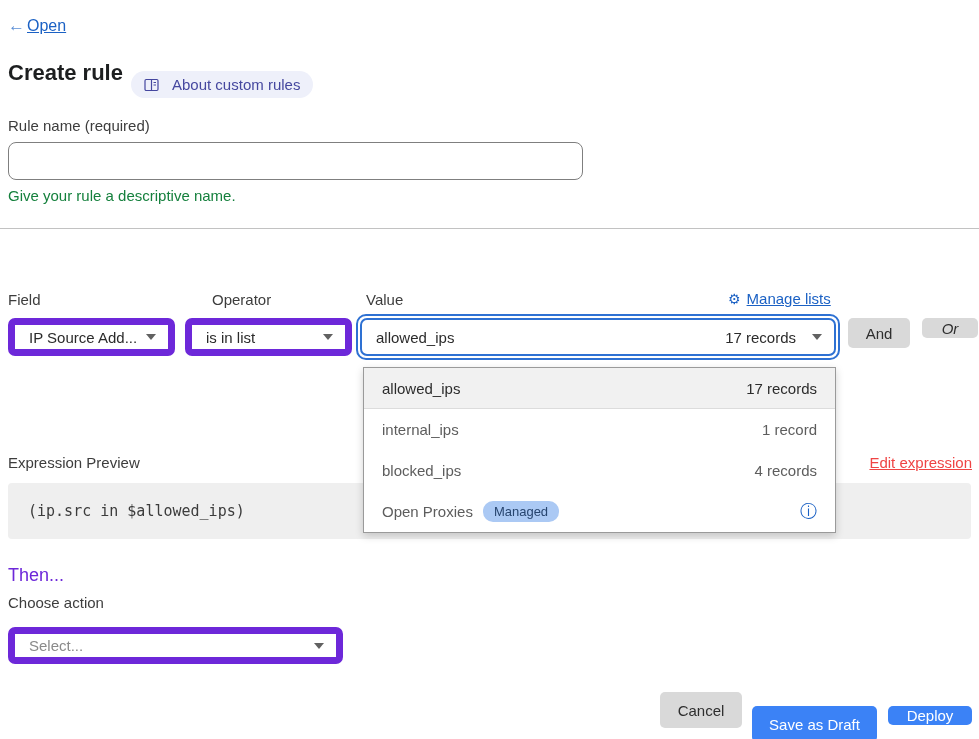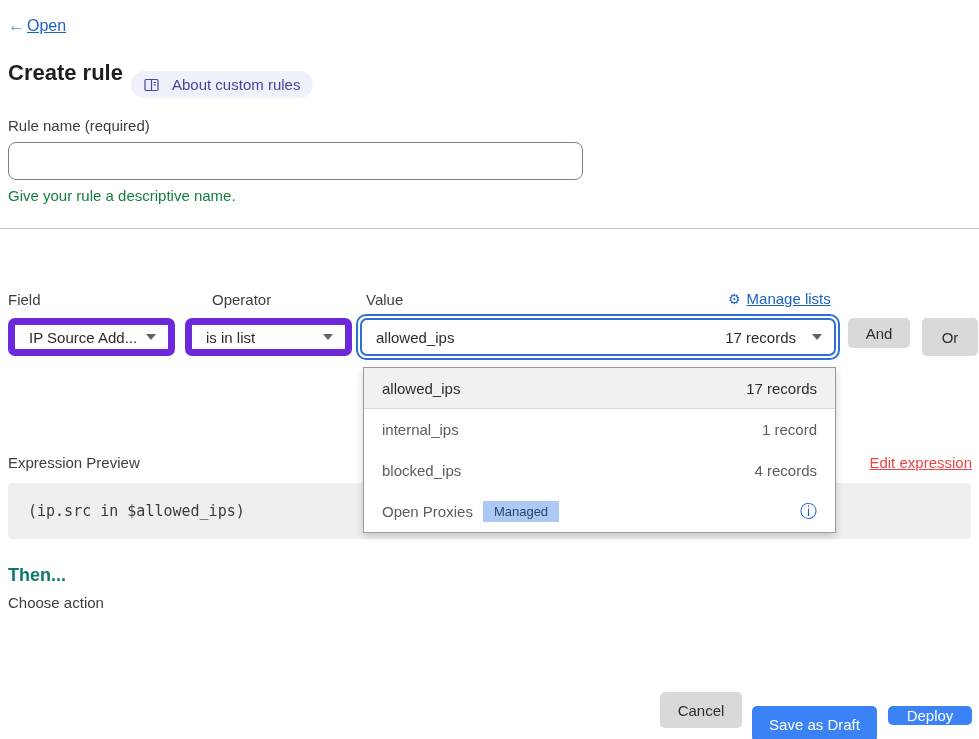--- a/index.html
+++ b/index.html
@@ -55,45 +55,45 @@
   }
   .value-select-inner .spacer { flex:1; }
   .value-select-inner .meta { margin-right:16px; }
   .btn {
     position:absolute; border:none; border-radius:5px; font-size:15px; cursor:pointer;
     font-family:"Liberation Sans", sans-serif; display:flex; align-items:center; justify-content:center;
   }
   .btn-gray { background:#d9d9d9; color:#2e2e2e; }
   .btn-blue { background:#3b82f6; color:#ffffff;margin-top:22px; }
   .and-btn { left:848px; top:318px; width:62px; height:30px; }
-  .or-btn  { left:922px; top:318px; width:56px; height:38px; }
+  .or-btn  { left:922px; top:318px; width:56px; height:20px;font-style:italic; }
   
   .dropdown-panel {
     position:absolute; left:363px; top:367px; width:473px; background:#fff;
     border:1px solid #9a9a9a; box-shadow:0 3px 8px rgba(0,0,0,0.18); z-index:10;
   }
   .dropdown-item {
     height:41px; display:flex; align-items:center; padding:0 18px; font-size:15px; color:#5d5d5d; cursor:pointer;
   }
   .dropdown-item .spacer { flex:1; }
   .dropdown-item.highlighted { background:#f1f1f1; color:#2c2c2c; border-bottom:1px solid #dcdcdc; }
   .managed-pill {
-    margin-left:10px; background:#abc9f4; color:#27456f; font-size:13px; padding:3px 11px; border-radius:0;
+    margin-left:10px; background:#abc9f4; color:#27456f; font-size:13px; padding:3px 11px; border-radius:10px;
   }
   .info-glyph { font-size:17px; color:#1b61c4; cursor:pointer; font-style:normal; }
   
   .expr-label { position:absolute; left:8px; top:454px; font-size:15px; color:#3d3d3d; }
   .edit-expr { position:absolute; right:7px; top:454px; font-size:15px; color:#ef4444; text-decoration:underline; cursor:pointer; }
   .code-block {
     position:absolute; left:8px; top:483px; width:963px; height:56px; background:#efefef; border-radius:4px;
     display:flex; align-items:center; padding-left:20px;
     font-family:"DejaVu Sans Mono","Liberation Mono",monospace; font-size:15px; color:#3c3c3c;
   }
   
-  .then-heading { position:absolute; left:8px; top:565px; font-size:18px; font-weight:700; color:#0f766e; }
+  .then-heading { position:absolute; left:8px; top:565px; font-size:18px; font-weight:400; color:#6d28d9; }
   .lbl-action { position:absolute; left:8px; top:594px; }
   .action-select { left:8px; top:627px; width:335px; height:37px; }
   .action-select .placeholder { color:#8a8a8a; }
   
   .cancel-btn { left:660px; top:684px; width:82px; height:36px;margin-top:8px; }
   .save-draft-btn { left:752px; top:684px; width:125px; height:36px; }
   .deploy-btn { left:888px; top:684px; width:84px; height:19px; }
   .book-svg { display:block; }
 </style>
 </head>
@@ -184,18 +184,23 @@
   </div>
 
   <div class="expr-label">Expression Preview</div>
   <div class="edit-expr">Edit expression</div>
   <div class="code-block">
     <span>(ip.src in $allowed_ips)</span>
   </div>
 
   <div class="then-heading">Then...</div>
   <div class="field-label lbl-action">Choose action</div>
+  <div class="select-box action-select">
+    <span class="placeholder">Select...</span>
+    <span class="spacer"></span>
+    <span class="chevron"></span>
+  </div>
 
   <button class="btn btn-gray cancel-btn">Cancel</button>
   <button class="btn btn-blue save-draft-btn">Save as Draft</button>
   <button class="btn btn-blue deploy-btn">Deploy</button>
 
 </div>
 
 </body></html>

